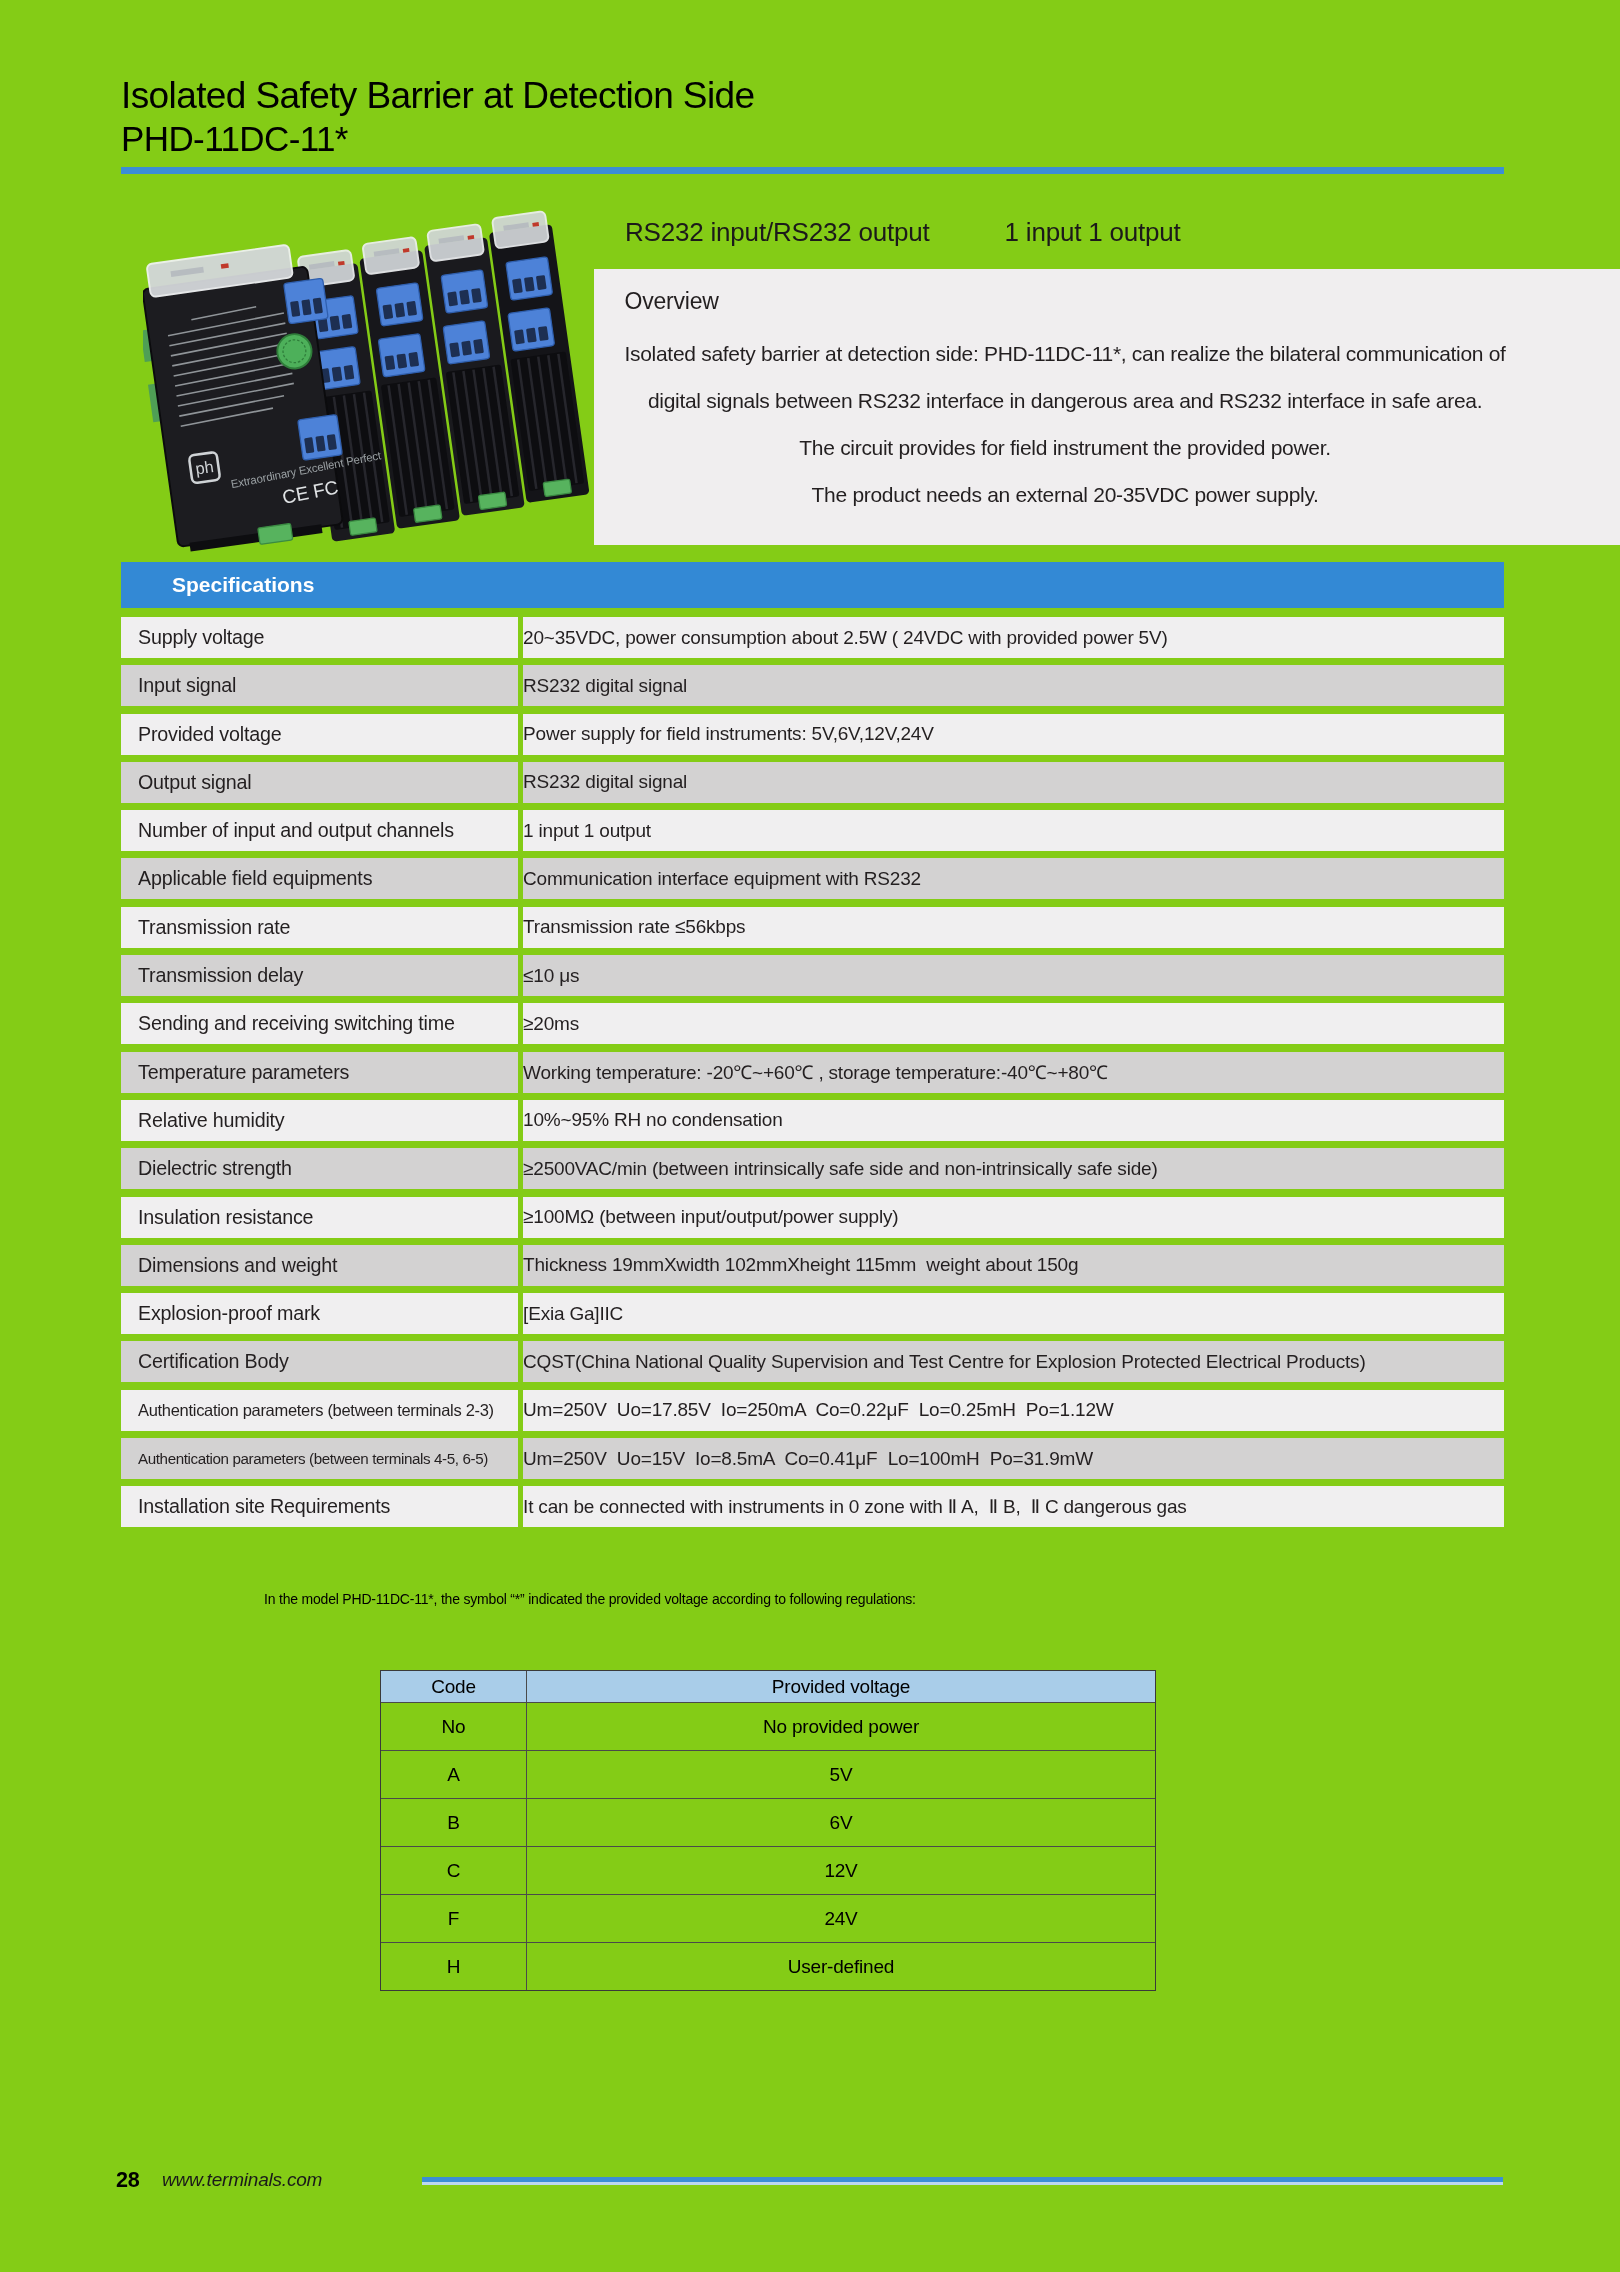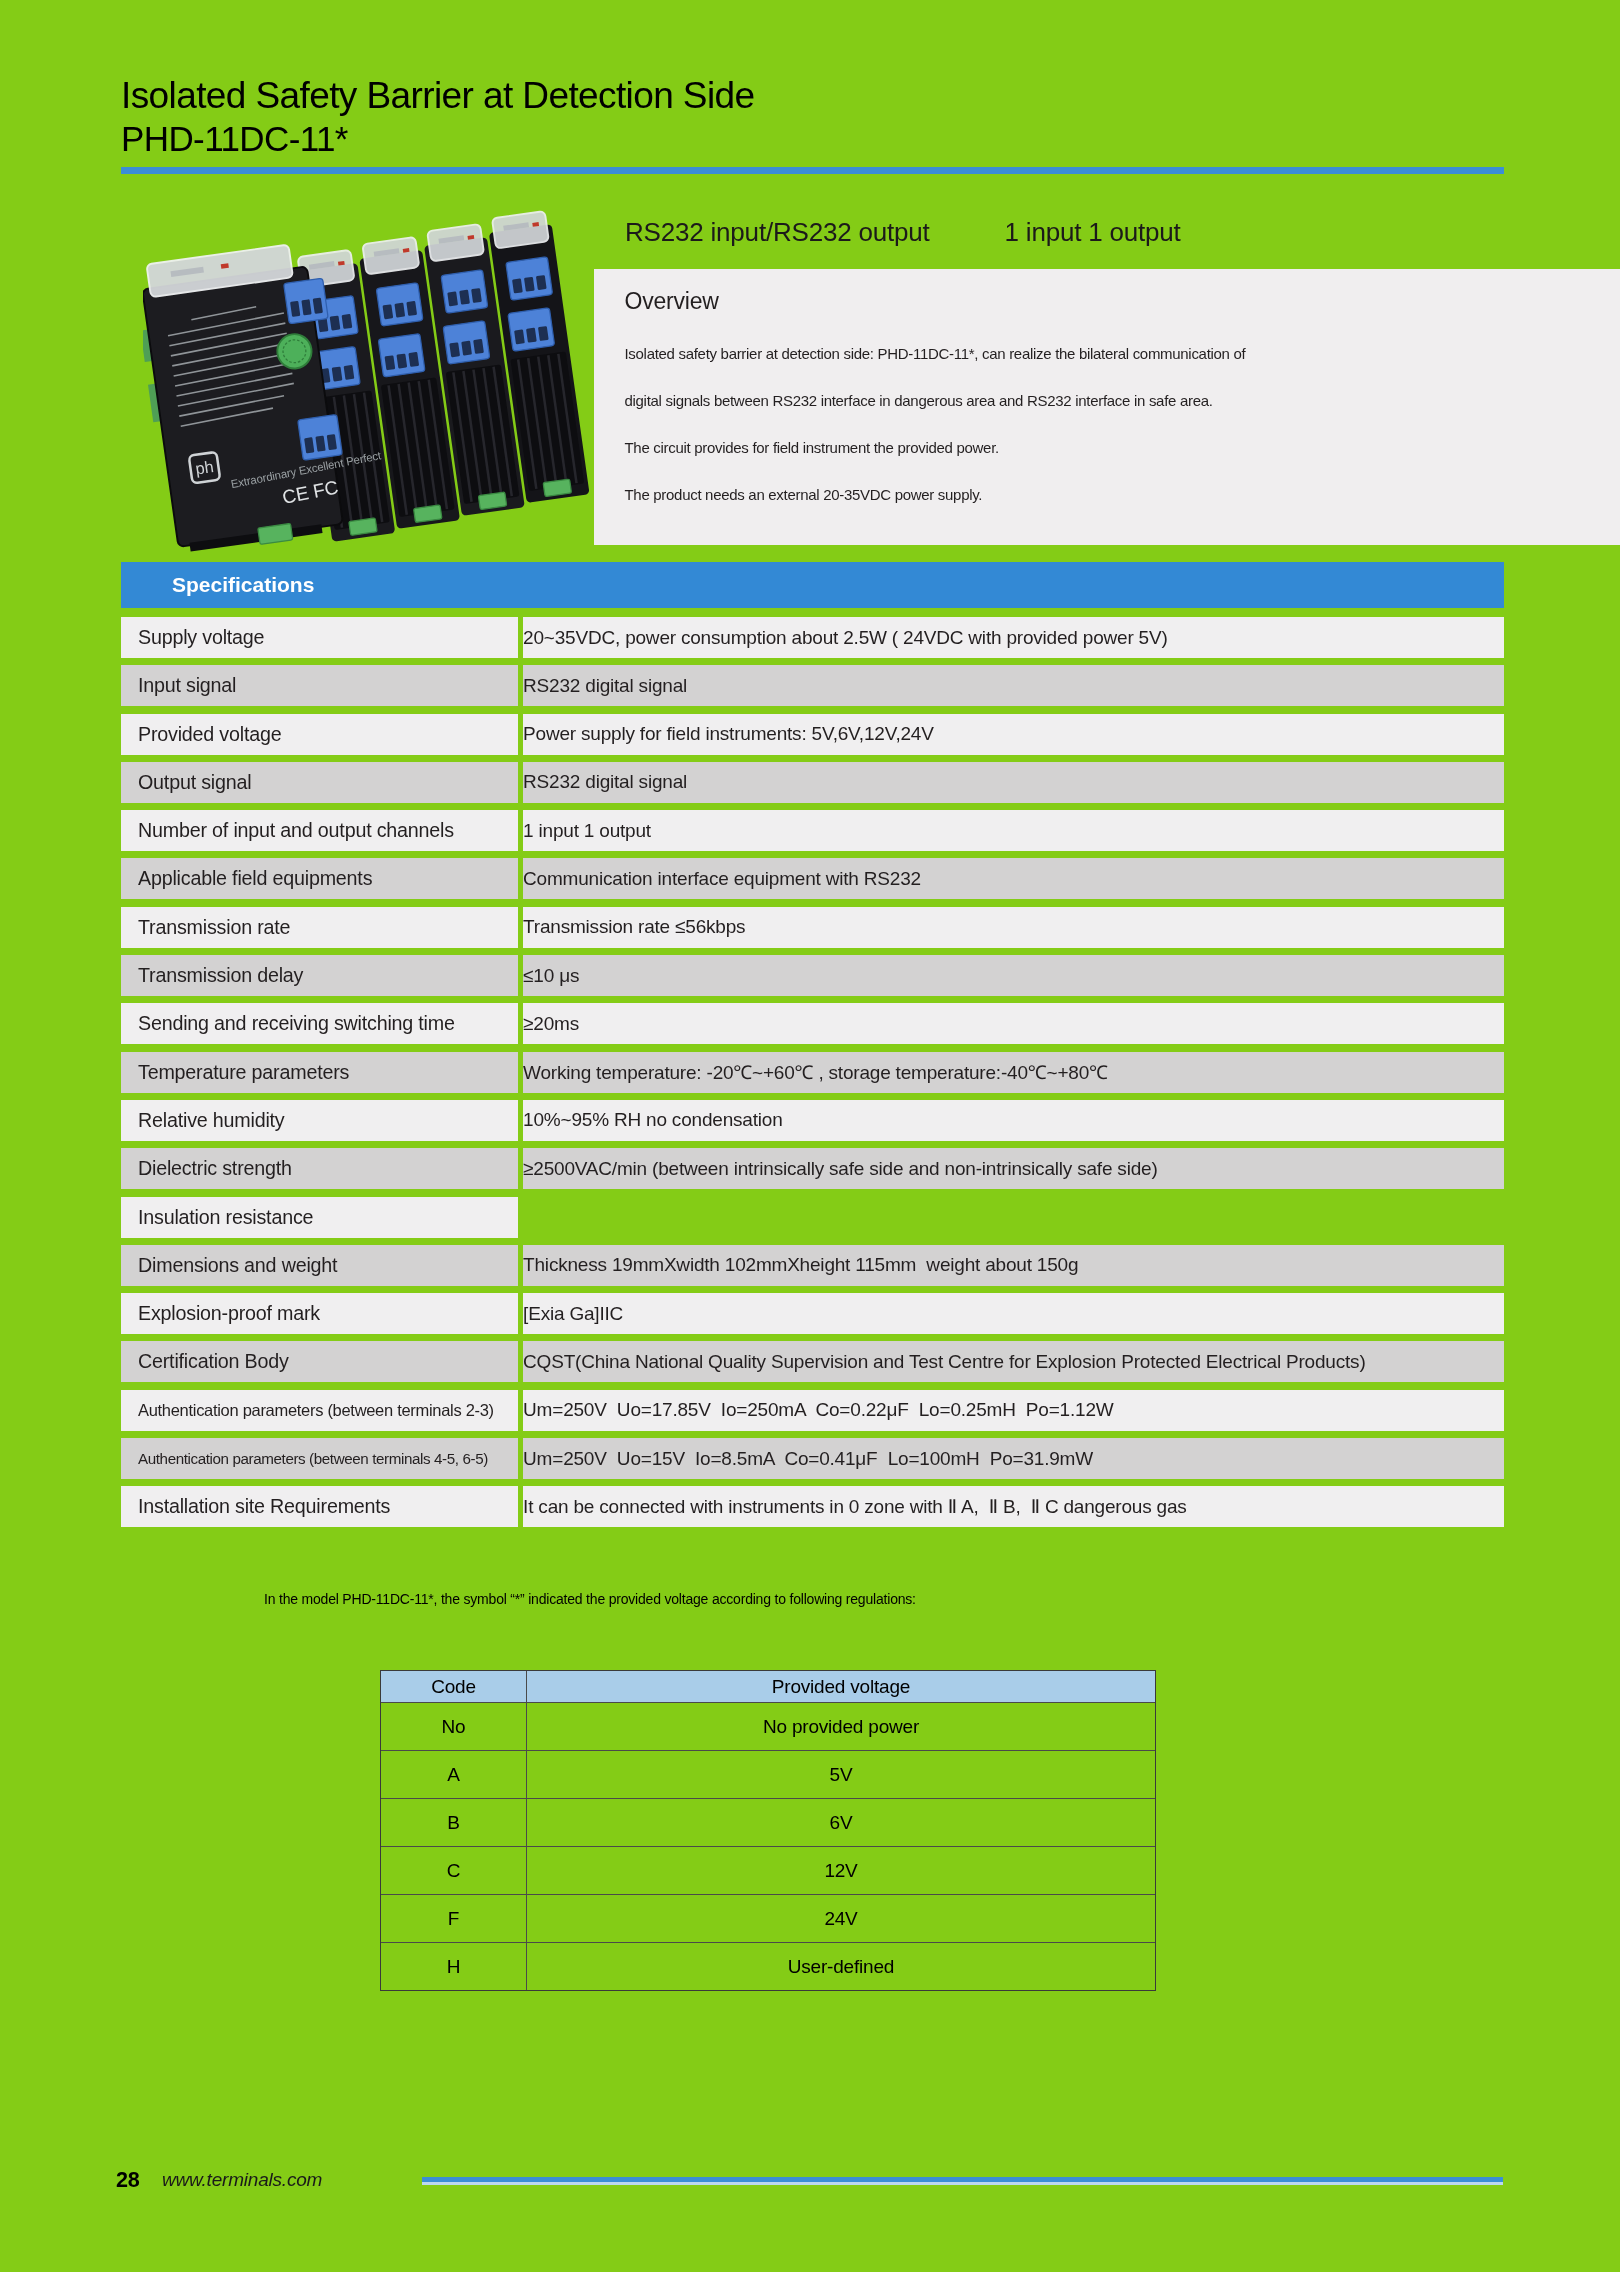--- a/index.html
+++ b/index.html
@@ -17,21 +17,21 @@
   .title-rule { position:absolute; left:121px; top:167px; width:1383px; height:7px; background:#3b8ed6; }
 
   
   .product-photo { position:absolute; left:143px; top:181px; width:451px; height:371px; }
   .rs-heading { position:absolute; left:625px; top:217px; font-size:26px; color:#1c1a1a; white-space:nowrap; }
   .rs-heading .right { margin-left:75px; }
 
   .overview-box { position:absolute; left:594px; top:269px; width:1096px; height:276px; background:#f0eeef; }
   .overview-title { position:absolute; left:30.5px; top:19px; font-size:23px; color:#231f20; }
   .overview-lines { position:absolute; left:30.5px; top:61px; }
-  .overview-lines div { font-size:15px; letter-spacing:-0.3px; line-height:47px; white-space:nowrap; color:#231f20; }
+  .overview-lines div { font-size:21px; letter-spacing:-0.3px; line-height:47px; white-space:nowrap; color:#231f20;text-align:center; }
 
   
   .spec-header { position:absolute; left:121px; top:562px; width:1383px; height:46px;
     background:#3389d5; display:flex; align-items:center; }
   .spec-header span { color:#ffffff; font-weight:bold; font-size:21px; padding-left:16px; letter-spacing:0;margin-left:35px; }
   .spec-rows { position:absolute; left:121px; top:617px; width:1383px; }
   .spec-row { display:flex; height:41px; margin-bottom:7.3px; }
   .spec-label { width:397px; flex:0 0 397px; margin-right:5.1px; display:flex; align-items:center;
     padding-left:17px; font-size:19.7px; white-space:nowrap; }
   .spec-value { flex:1; display:flex; align-items:center; padding-left:0; font-size:19px; white-space:pre; }
@@ -286,20 +286,21 @@
     <div class="spec-row">
         <div class="spec-label">Relative humidity</div>
         <div class="spec-value">10%~95% RH no condensation</div>
       </div>
     <div class="spec-row">
         <div class="spec-label">Dielectric strength</div>
         <div class="spec-value">≥2500VAC/min (between intrinsically safe side and non-intrinsically safe side)</div>
       </div>
     <div class="spec-row">
         <div class="spec-label">Insulation resistance</div>
+        <div class="spec-value">≥100MΩ (between input/output/power supply)</div>
       </div>
     <div class="spec-row">
         <div class="spec-label">Dimensions and weight</div>
         <div class="spec-value">Thickness 19mmXwidth 102mmXheight 115mm  weight about 150g</div>
       </div>
     <div class="spec-row">
         <div class="spec-label">Explosion-proof mark</div>
         <div class="spec-value">[Exia Ga]IIC</div>
       </div>
     <div class="spec-row">

